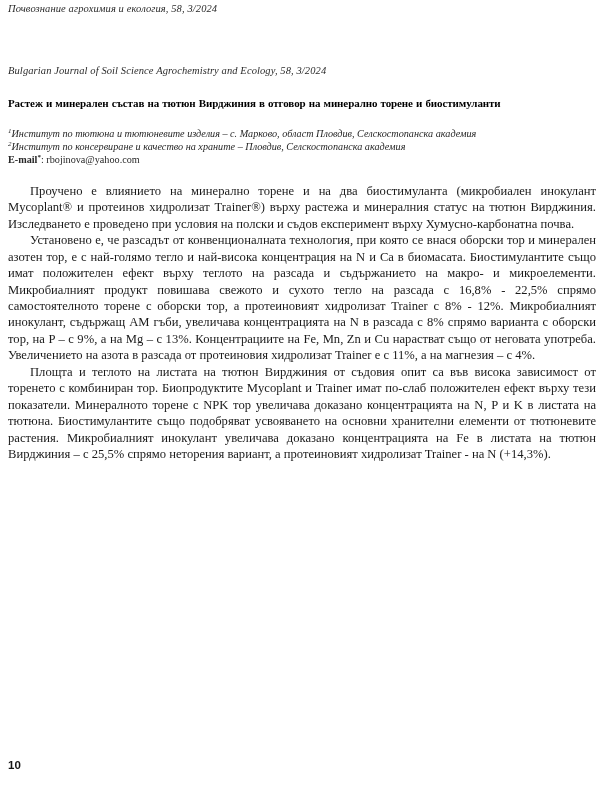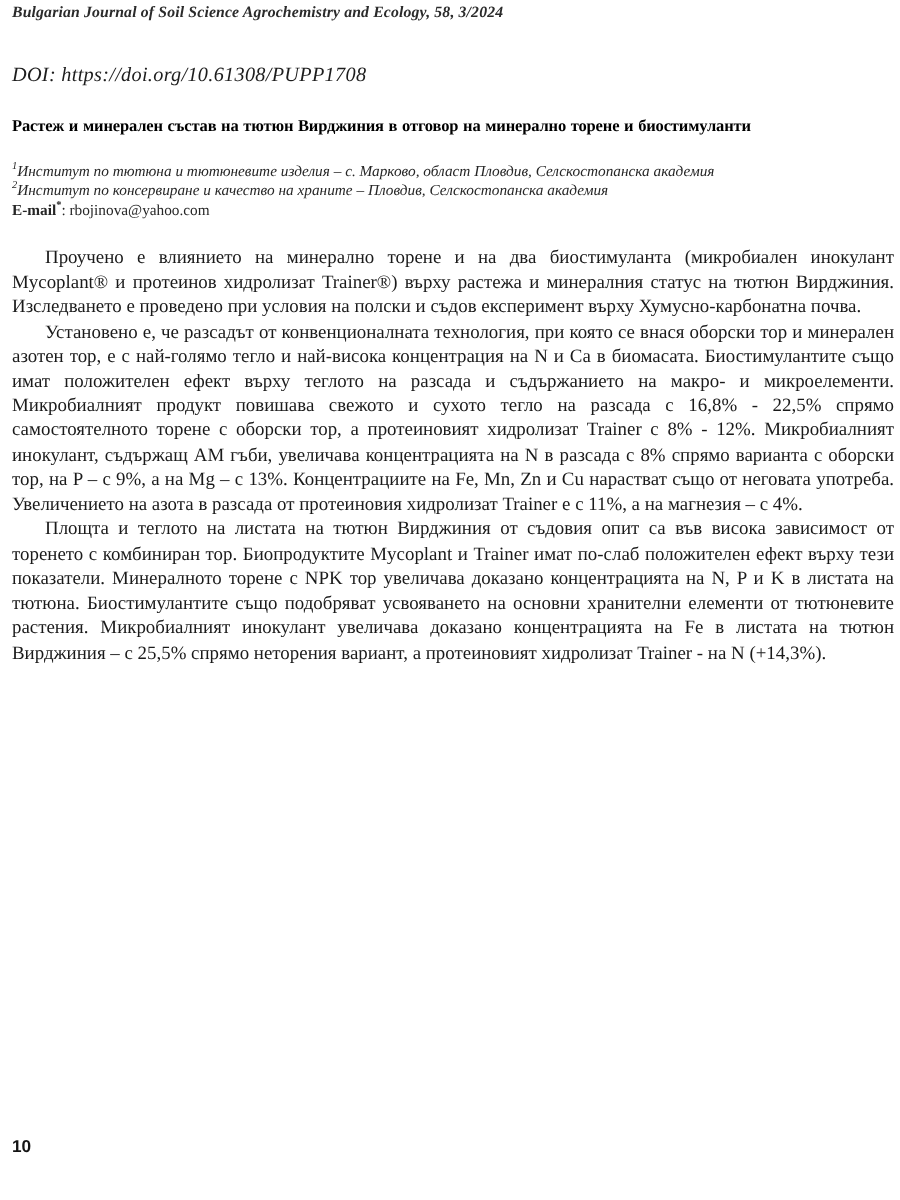--- a/index.html
+++ b/index.html
@@ -24,21 +24,22 @@
     font-style: italic;
     font-size: 10.5px;
     line-height: 13.5px;
     letter-spacing: 0.1px;
     color: #2b2b2b;
   }
   .masthead .line-bg {
     font-weight: 400;
   }
   .masthead .line-en {
-    font-weight: 700;
+    font-weight: 400;
+    margin-top: 48px;
   }
 
   
   .doi {
     margin-top: 26px;
     font-family: "Liberation Serif", "DejaVu Serif", serif;
     font-style: italic;
     font-size: 13.5px;
     line-height: 16px;
     letter-spacing: 0.2px;
@@ -150,24 +151,24 @@
     line-height: 13px;
     color: #141414;
   }
 </style>
 </head>
 <body>
 
 <div class="page">
 
   <div class="masthead">
+    <div class="line-bg">Почвознание агрохимия и екология, 58, 3/2024</div>
     <div class="line-en">Bulgarian Journal of Soil Science Agrochemistry and Ecology, 58, 3/2024</div>
   </div>
 
-  <div class="doi">DOI: https://doi.org/10.61308/PUPP1708</div>
 
   <h1 class="title">Растеж и минерален състав на тютюн Вирджиния в отговор на минерално торене и биостимуланти</h1>
 
 
   <div class="affils">
     <div><sup>1</sup><span>Институт по тютюна и тютюневите изделия – с. Марково, област Пловдив, Селскостопанска академия</span></div>
     <div><sup>2</sup><span>Институт по консервиране и качество на храните – Пловдив, Селскостопанска академия</span></div>
     <div class="email"><span class="lbl">E-mail</span><sup>*</sup><span>: </span><span>rbojinova@yahoo.com</span></div>
   </div>
 

